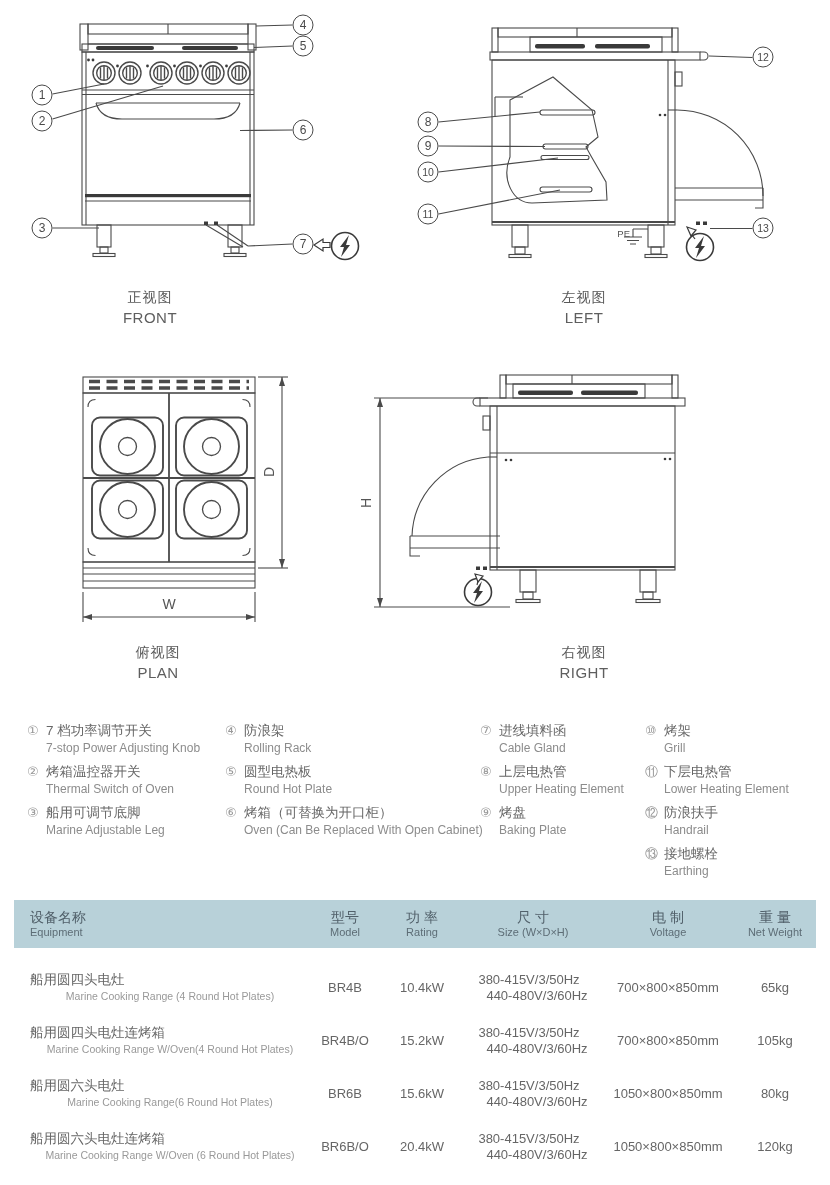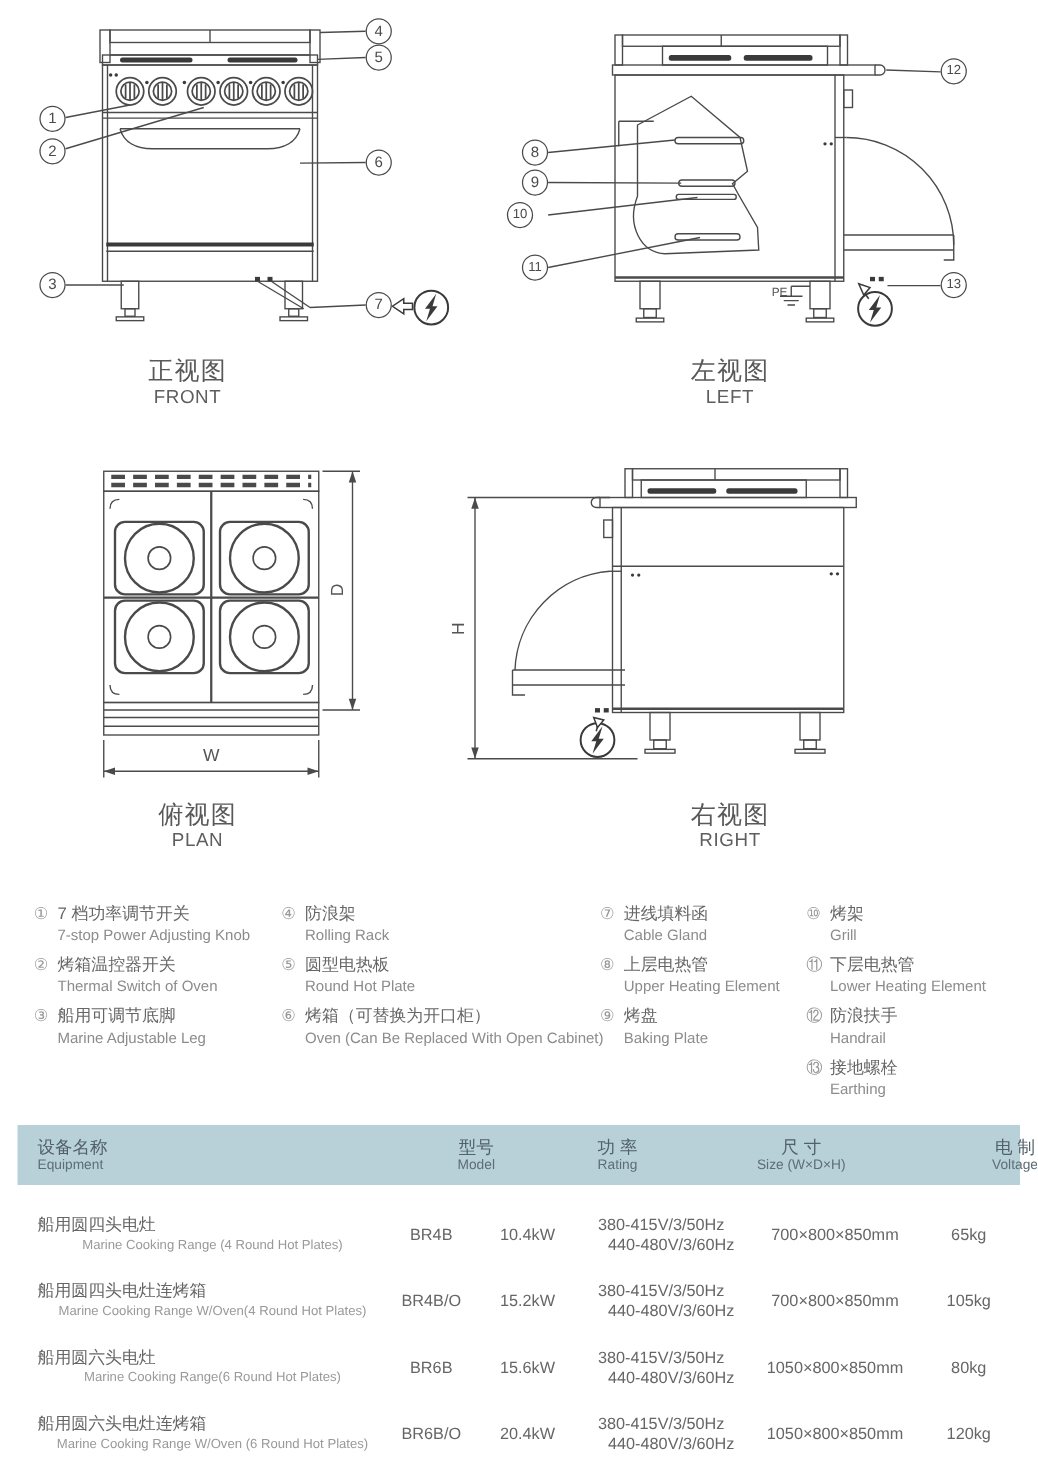--- a/index.html
+++ b/index.html
@@ -7,32 +7,32 @@
         font-family:"Liberation Sans","DejaVu Sans",sans-serif;}
   svg.abs{position:absolute;}
   svg text{font-family:"Liberation Sans","DejaVu Sans",sans-serif;fill:#555;}
   
   .callout{position:absolute;width:21px;height:21px;border:1.4px solid #4a4a4a;border-radius:50%;
            background:#fff;color:#4a4a4a;font-size:12px;line-height:19px;text-align:center;
            transform:translate(-50%,-50%);box-sizing:border-box;z-index:3;}
   .callout.two{font-size:10.5px;}
   
   .view-title{position:absolute;transform:translateX(-50%);text-align:center;color:#595959;z-index:2;}
-  .vt-zh{font-size:20px;letter-spacing:1px;line-height:16px;}
+  .vt-zh{font-size:14px;letter-spacing:1px;line-height:16px;}
   .vt-en{font-size:15px;letter-spacing:.5px;margin-top:4px;color:#5e5e5e;}
   
   .legend-col{position:absolute;top:722px;white-space:nowrap;}
   .lg-item{display:flex;align-items:flex-start;margin-bottom:7px;}
   .lg-num{width:19px;flex:0 0 19px;font-size:13px;color:#999;line-height:18px;}
   .lg-zh{font-size:13.5px;color:#666;line-height:18px;}
   .lg-en{font-size:12px;color:#8c8c8c;line-height:15px;margin-top:1px;}
   
   .spec{position:absolute;left:14px;top:900px;width:802px;}
   .spec-grid{display:grid;grid-template-columns:296px 70px 84px 138px 132px 82px;align-items:center;}
-  .spec-header{background:#b8d1d9;height:48px;gap:36px;}
+  .spec-header{background:#b8d1d9;height:48px;}
   .th{text-align:center;color:#51606a;}
   .th.first{text-align:left;padding-left:16px;}
   .th-zh{font-size:14px;line-height:16px;}
   .th-en{font-size:11px;line-height:13px;margin-top:1px;color:#5d6d76;}
   .spec-rows{padding-top:13px;}
   .tr{height:53px;color:#666;}
   .td{text-align:center;font-size:13px;}
   .td.name{text-align:left;padding-left:16px;}
   .name-zh{font-size:13.5px;color:#666;line-height:16px;}
   .name-en{font-size:10.5px;color:#999;line-height:13px;margin-top:2px;text-align:center;}
@@ -285,21 +285,21 @@
 
   <div class="callout" style="left:42px;top:95px">1</div>
   <div class="callout" style="left:42px;top:121px">2</div>
   <div class="callout" style="left:42px;top:228px">3</div>
   <div class="callout" style="left:303px;top:25px">4</div>
   <div class="callout" style="left:303px;top:46px">5</div>
   <div class="callout" style="left:303px;top:130px">6</div>
   <div class="callout" style="left:303px;top:244px">7</div>
   <div class="callout" style="left:428px;top:122px">8</div>
   <div class="callout" style="left:428px;top:146px">9</div>
-  <div class="callout two" style="left:416px;top:172px">10</div>
+  <div class="callout two" style="left:428px;top:172px">10</div>
   <div class="callout two" style="left:428px;top:214px">11</div>
   <div class="callout two" style="left:763px;top:57px">12</div>
   <div class="callout two" style="left:763px;top:228px">13</div>
 
   <div class="view-title" style="left:150px;top:289px">
     <div class="vt-zh">正视图</div>
     <div class="vt-en">FRONT</div>
   </div>
   <div class="view-title" style="left:584px;top:289px">
     <div class="vt-zh">左视图</div>

